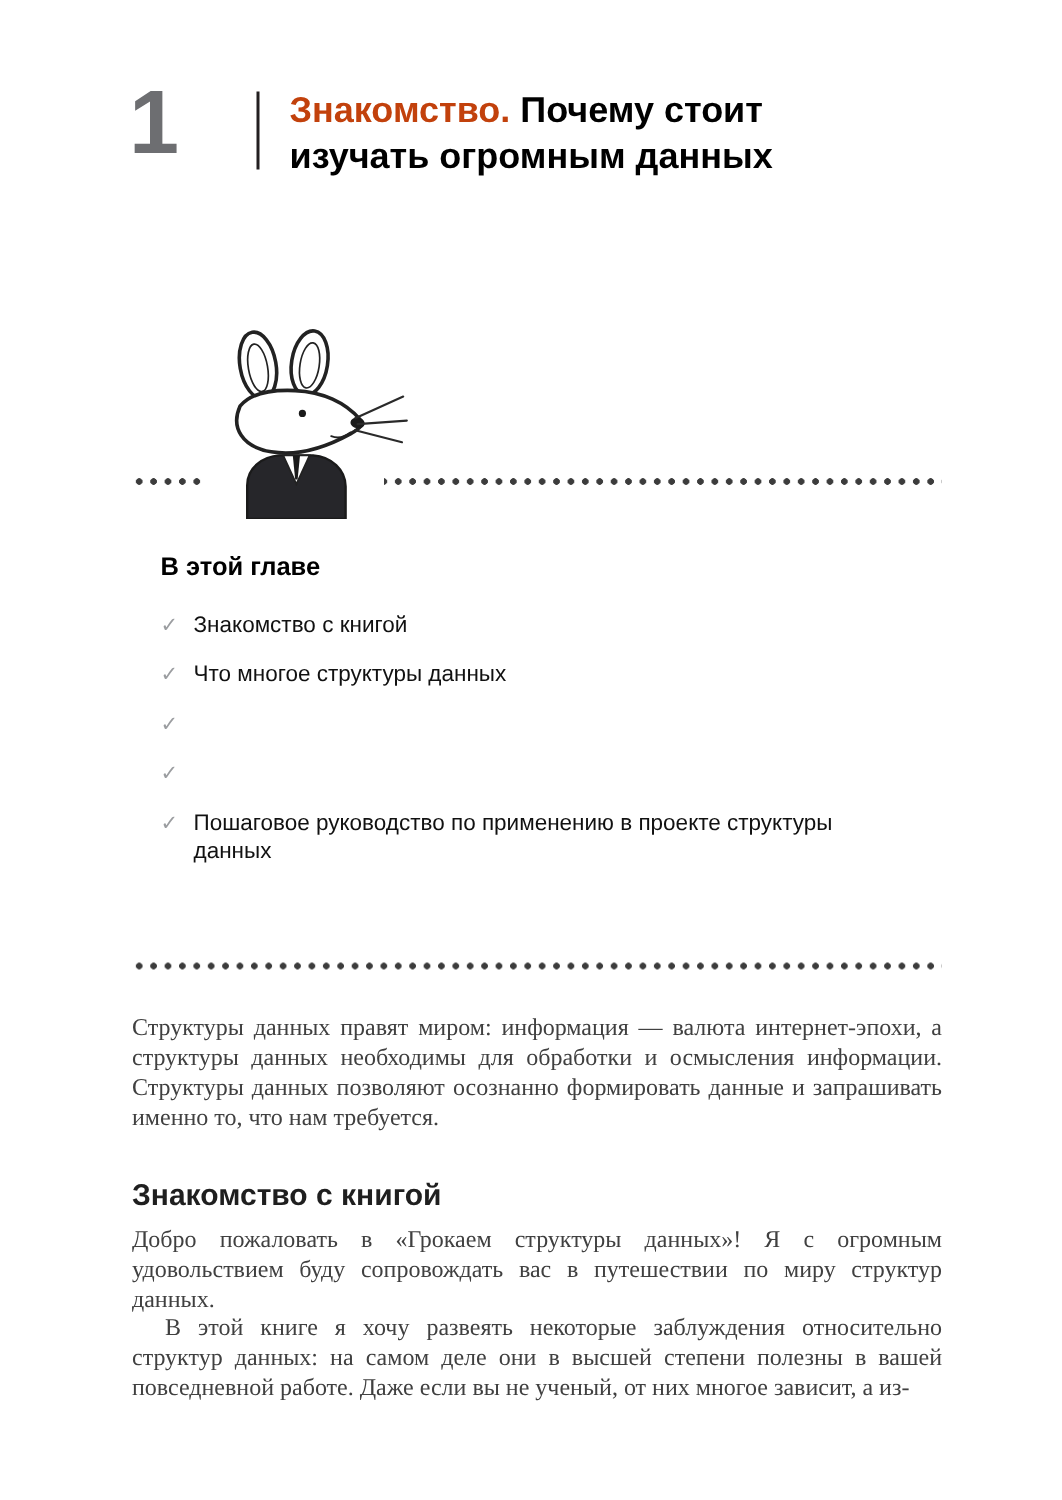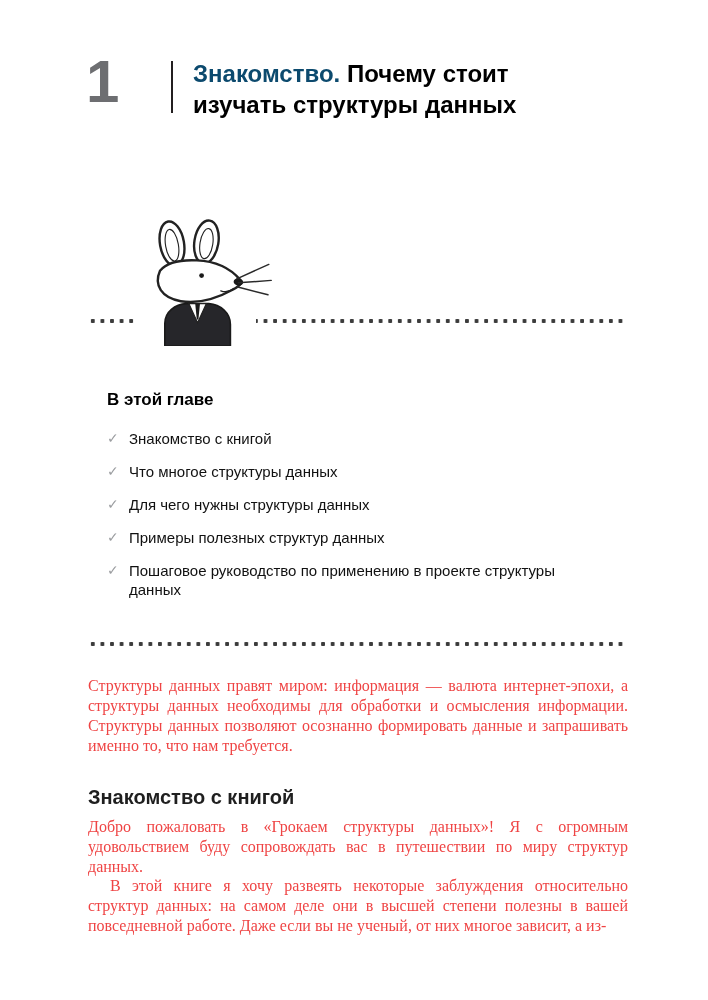--- a/index.html
+++ b/index.html
@@ -17,38 +17,38 @@
   }
   .title-rule {
     position:absolute; left:171px; top:61px; width:2px; height:52px;
     background:#231f20;
   }
   .chapter-title {
     position:absolute; left:193px; top:58px; width:400px;
     font-family:"Liberation Sans", sans-serif; font-weight:700;
     font-size:24px; line-height:31px; color:#000000;
   }
-  .chapter-title .t-gray { color:#0c4a6e; }
+  .chapter-title .t-gray { color:#c2410c; }
   
   .mouse {
     position:absolute; left:136px; top:218px; width:136px; height:128px;
     z-index:2;
   }
   
   .dots {
     position:absolute; left:88px; width:540px; height:6px; z-index:1;
     background-image:radial-gradient(circle, #3c3c3c 2px, transparent 2.4px);
     background-size:9.6px 6px; background-repeat:repeat-x;
     background-position:0 50%;
   }
   .dots-top { top:318px; }
   .dots-bottom { top:641px; }
   
   .chapter-toc {
-    position:absolute; left:88px; top:390px; width:512px;
+    position:absolute; left:88px; top:368px; width:512px;
     padding-left:19px;
     font-family:"Liberation Sans", sans-serif;
   }
   .toc-heading {
     font-weight:700; font-size:17px; color:#000;
     margin-bottom:19px;
   }
   .toc-item {
     display:flex; align-items:flex-start;
     margin-bottom:14px;
@@ -56,39 +56,39 @@
   .check {
     width:22px; flex:0 0 22px; color:#9b9da0; font-size:14px;
     line-height:19px;
   }
   .toc-text {
     font-size:15px; line-height:19px; color:#111; max-width:459px;
   }
   
   .body {
     position:absolute; left:88px; width:540px;
-    font-size:16px; line-height:20px; text-align:justify; color:#ef4444;
+    font-size:16px; line-height:20px; text-align:justify; color:#404040;
   }
   .intro { top:676px; }
   .section-heading {
     position:absolute; left:88px; top:785px;
     font-family:"Liberation Sans", sans-serif; font-weight:700;
     font-size:20px; line-height:24px; color:#1f1f1f;
   }
   .p1 { top:817px; }
   .p2 { top:876px; text-indent:22px; }
 </style>
 </head>
 <body>
 
 <div class="page">
 
   <div class="chapter-number">1</div>
   <div class="title-rule"></div>
-  <h1 class="chapter-title"><span class="t-gray">Знакомство.</span> <span class="t-black">Почему стоит изучать структуры данных</span></h1>
+  <h1 class="chapter-title"><span class="t-gray">Знакомство.</span> <span class="t-black">Почему стоит изучать огромным данных</span></h1>
 
   <svg class="mouse" viewBox="0 0 170 160" xmlns="http://www.w3.org/2000/svg" aria-hidden="true">
     <rect x="0" y="0" width="150" height="160" fill="#ffffff"></rect>
     <g>
       <ellipse cx="45" cy="32" rx="15" ry="28" fill="#ffffff" stroke="#222222" stroke-width="3" transform="rotate(-10 45 32)"></ellipse>
       <ellipse cx="45" cy="34" rx="8" ry="20" fill="none" stroke="#222222" stroke-width="1.4" transform="rotate(-10 45 34)"></ellipse>
       <ellipse cx="88" cy="30" rx="15" ry="27" fill="#ffffff" stroke="#222222" stroke-width="3" transform="rotate(9 88 30)"></ellipse>
       <ellipse cx="88" cy="32" rx="8" ry="19" fill="none" stroke="#222222" stroke-width="1.4" transform="rotate(9 88 32)"></ellipse>
     </g>
     <path d="M 30 66 C 22 84 32 100 56 104 C 80 108 102 100 122 89 C 131 84 134 80 130 77 C 118 63 99 54 76 53 C 54 52 38 56 30 66 Z" fill="#ffffff" stroke="#222222" stroke-width="3" stroke-linejoin="round"></path>
@@ -114,25 +114,23 @@
     <div class="toc-item">
       <span class="check">✓</span>
       <span class="toc-text">Знакомство с книгой</span>
     </div>
     <div class="toc-item">
       <span class="check">✓</span>
       <span class="toc-text">Что многое структуры данных</span>
     </div>
     <div class="toc-item">
       <span class="check">✓</span>
-      <span class="toc-text">Для чего нужны структуры данных</span>
     </div>
     <div class="toc-item">
       <span class="check">✓</span>
-      <span class="toc-text">Примеры полезных структур данных</span>
     </div>
     <div class="toc-item">
       <span class="check">✓</span>
       <span class="toc-text">Пошаговое руководство по применению в проекте структуры данных</span>
     </div>
   </div>
 
   <div class="dots dots-bottom"></div>
 
   <p class="body intro">Структуры данных правят миром: информация — валюта интернет-эпохи, а структуры данных необходимы для обработки и осмысления информации. Структуры данных позволяют осознанно формировать данные и запрашивать именно то, что нам требуется.</p>

